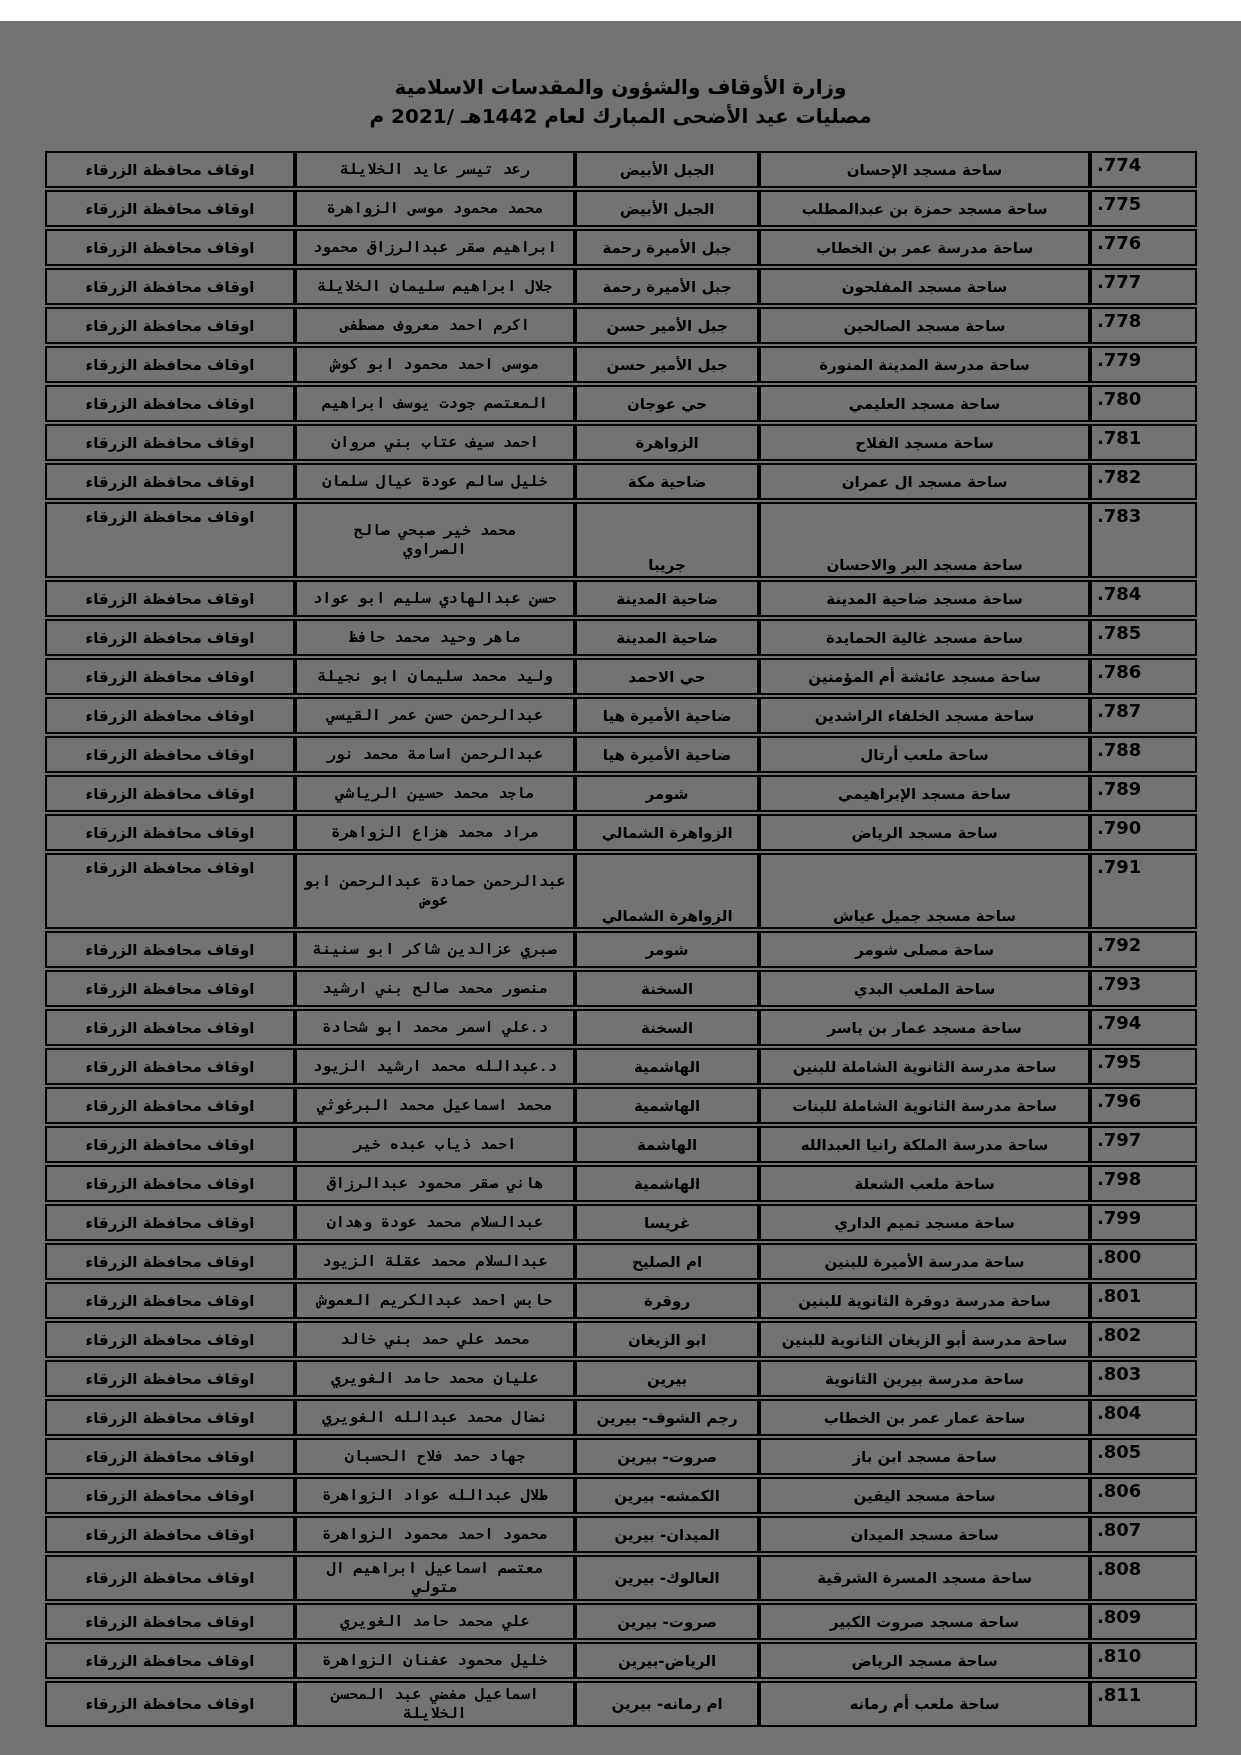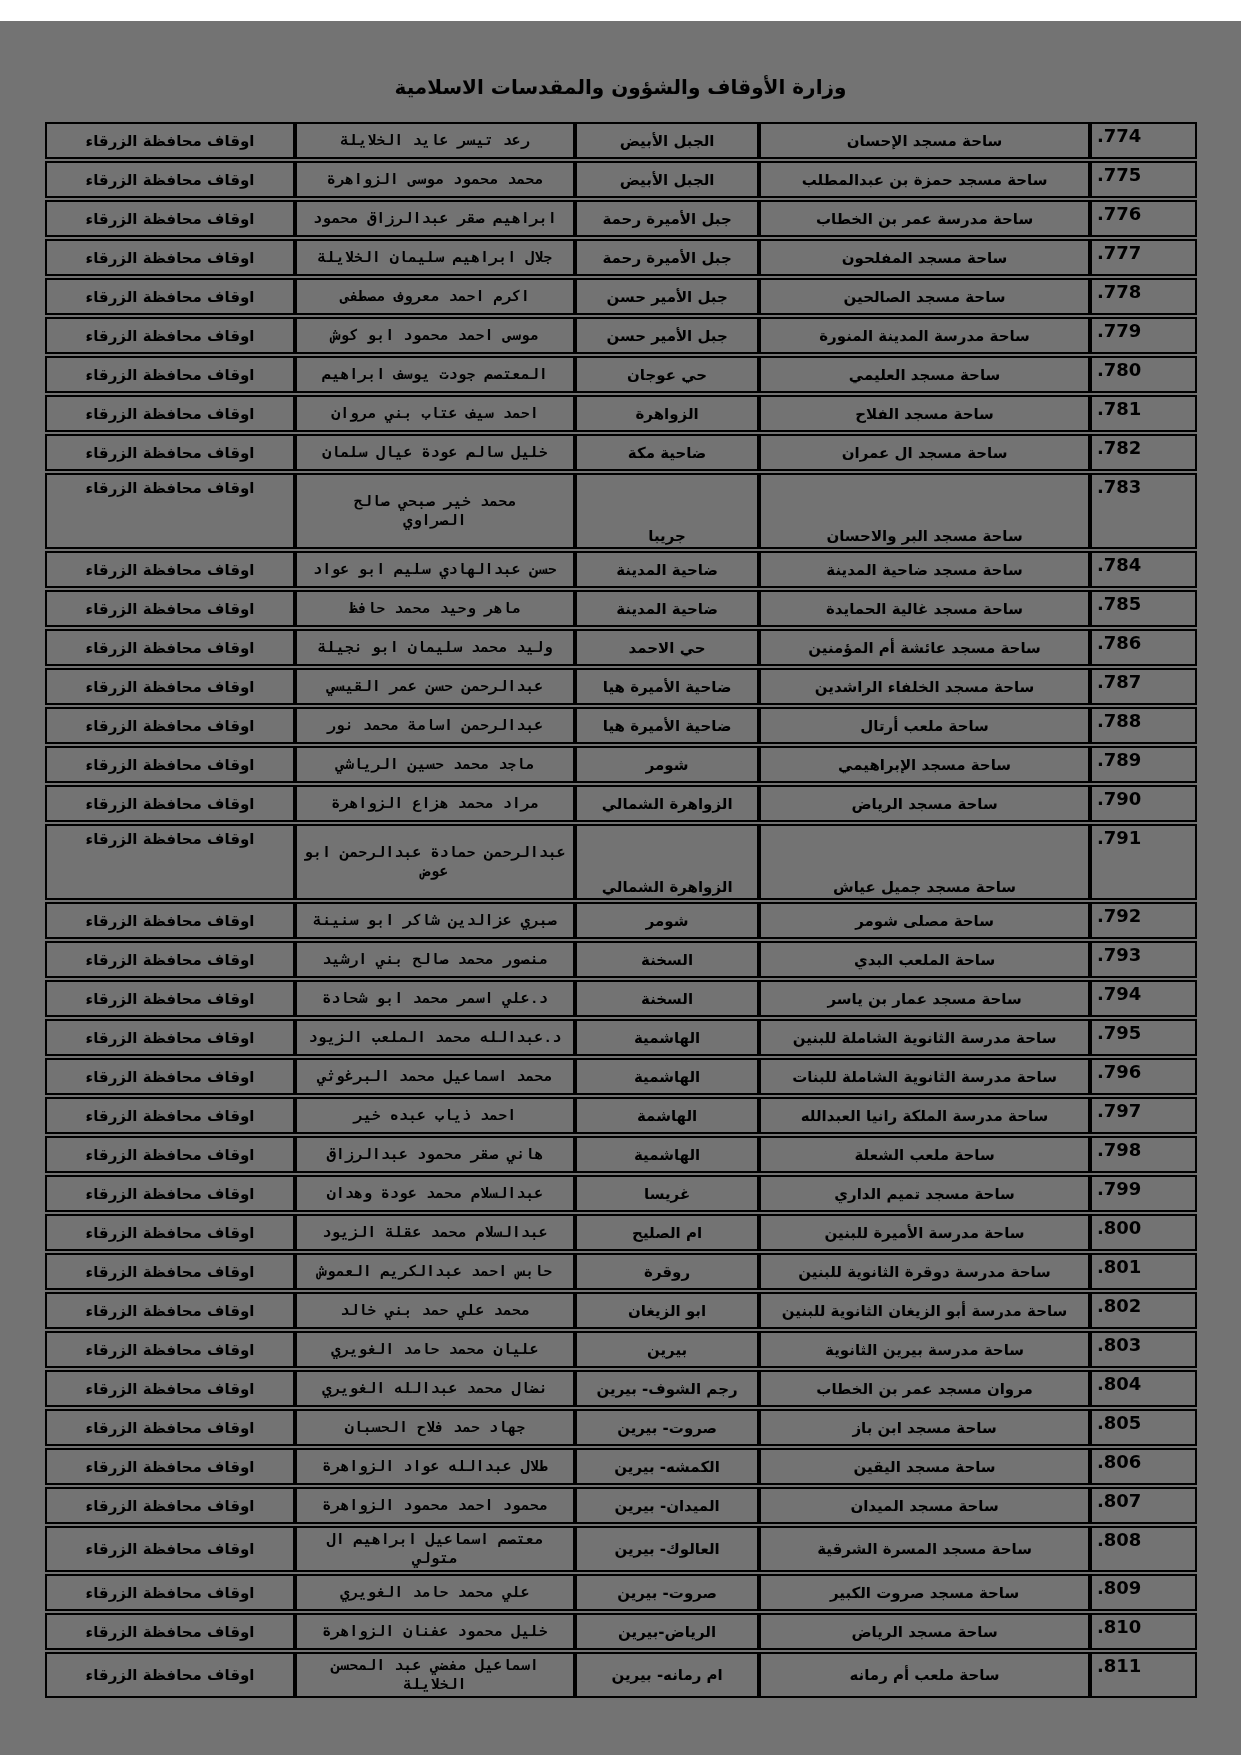--- a/index.html
+++ b/index.html
@@ -68,20 +68,21 @@
   tr.tall td.col-awqaf { vertical-align: top; padding-top: 4px; }
   tr.tall td.col-num { vertical-align: top; }
 </style>
 </head>
 <body>
 
 <div class="page">
 
   <div class="doc-header">
     <div class="line1">وزارة الأوقاف والشؤون والمقدسات الاسلامية</div>
+    <div class="line2">مصليات عيد الأضحى المبارك لعام 1442هـ /2021 م</div>
   </div>
 
   <table class="prayer-table">
     <colgroup>
       <col class="c-num">
       <col class="c-mosque">
       <col class="c-area">
       <col class="c-name">
       <col class="c-awqaf">
     </colgroup>
@@ -232,21 +233,21 @@
           <td class="col-num">794.</td>
           <td class="col-mosque">ساحة مسجد عمار بن ياسر</td>
           <td class="col-area">السخنة</td>
           <td class="col-preacher">د.علي اسمر محمد ابو شحادة</td>
           <td class="col-awqaf">اوقاف محافظة الزرقاء</td>
         </tr>
         <tr>
           <td class="col-num">795.</td>
           <td class="col-mosque">ساحة مدرسة الثانوية الشاملة للبنين</td>
           <td class="col-area">الهاشمية</td>
-          <td class="col-preacher">د.عبدالله محمد الملعب الزيود</td>
+          <td class="col-preacher">د.عبدالله محمد ارشيد الزيود</td>
           <td class="col-awqaf">اوقاف محافظة الزرقاء</td>
         </tr>
         <tr>
           <td class="col-num">796.</td>
           <td class="col-mosque">ساحة مدرسة الثانوية الشاملة للبنات</td>
           <td class="col-area">الهاشمية</td>
           <td class="col-preacher">محمد اسماعيل محمد البرغوثي</td>
           <td class="col-awqaf">اوقاف محافظة الزرقاء</td>
         </tr>
         <tr>
@@ -293,21 +294,21 @@
         </tr>
         <tr>
           <td class="col-num">803.</td>
           <td class="col-mosque">ساحة مدرسة بيرين الثانوية</td>
           <td class="col-area">بيرين</td>
           <td class="col-preacher">عليان محمد حامد الغويري</td>
           <td class="col-awqaf">اوقاف محافظة الزرقاء</td>
         </tr>
         <tr>
           <td class="col-num">804.</td>
-          <td class="col-mosque">مروان مسجد عمر بن الخطاب</td>
+          <td class="col-mosque">ساحة عمار عمر بن الخطاب</td>
           <td class="col-area">رجم الشوف- بيرين</td>
           <td class="col-preacher">نضال محمد عبدالله الغويري</td>
           <td class="col-awqaf">اوقاف محافظة الزرقاء</td>
         </tr>
         <tr>
           <td class="col-num">805.</td>
           <td class="col-mosque">ساحة مسجد ابن باز</td>
           <td class="col-area">صروت- بيرين</td>
           <td class="col-preacher">جهاد حمد فلاح الحسبان</td>
           <td class="col-awqaf">اوقاف محافظة الزرقاء</td>

